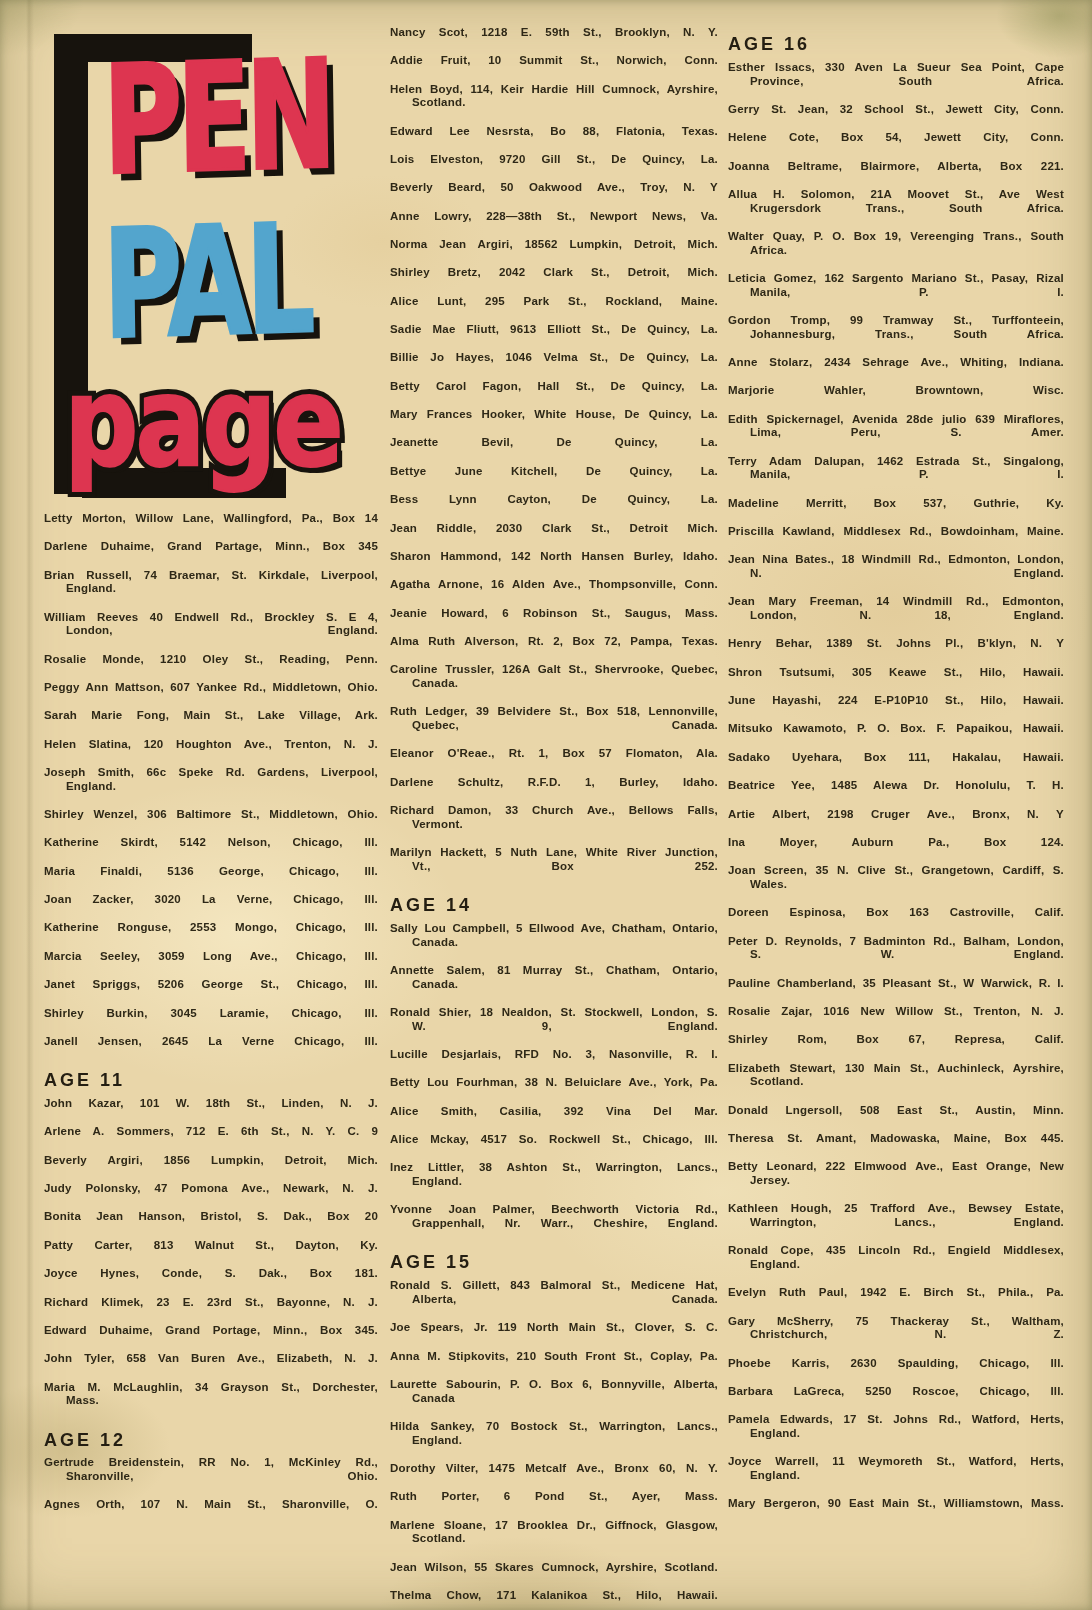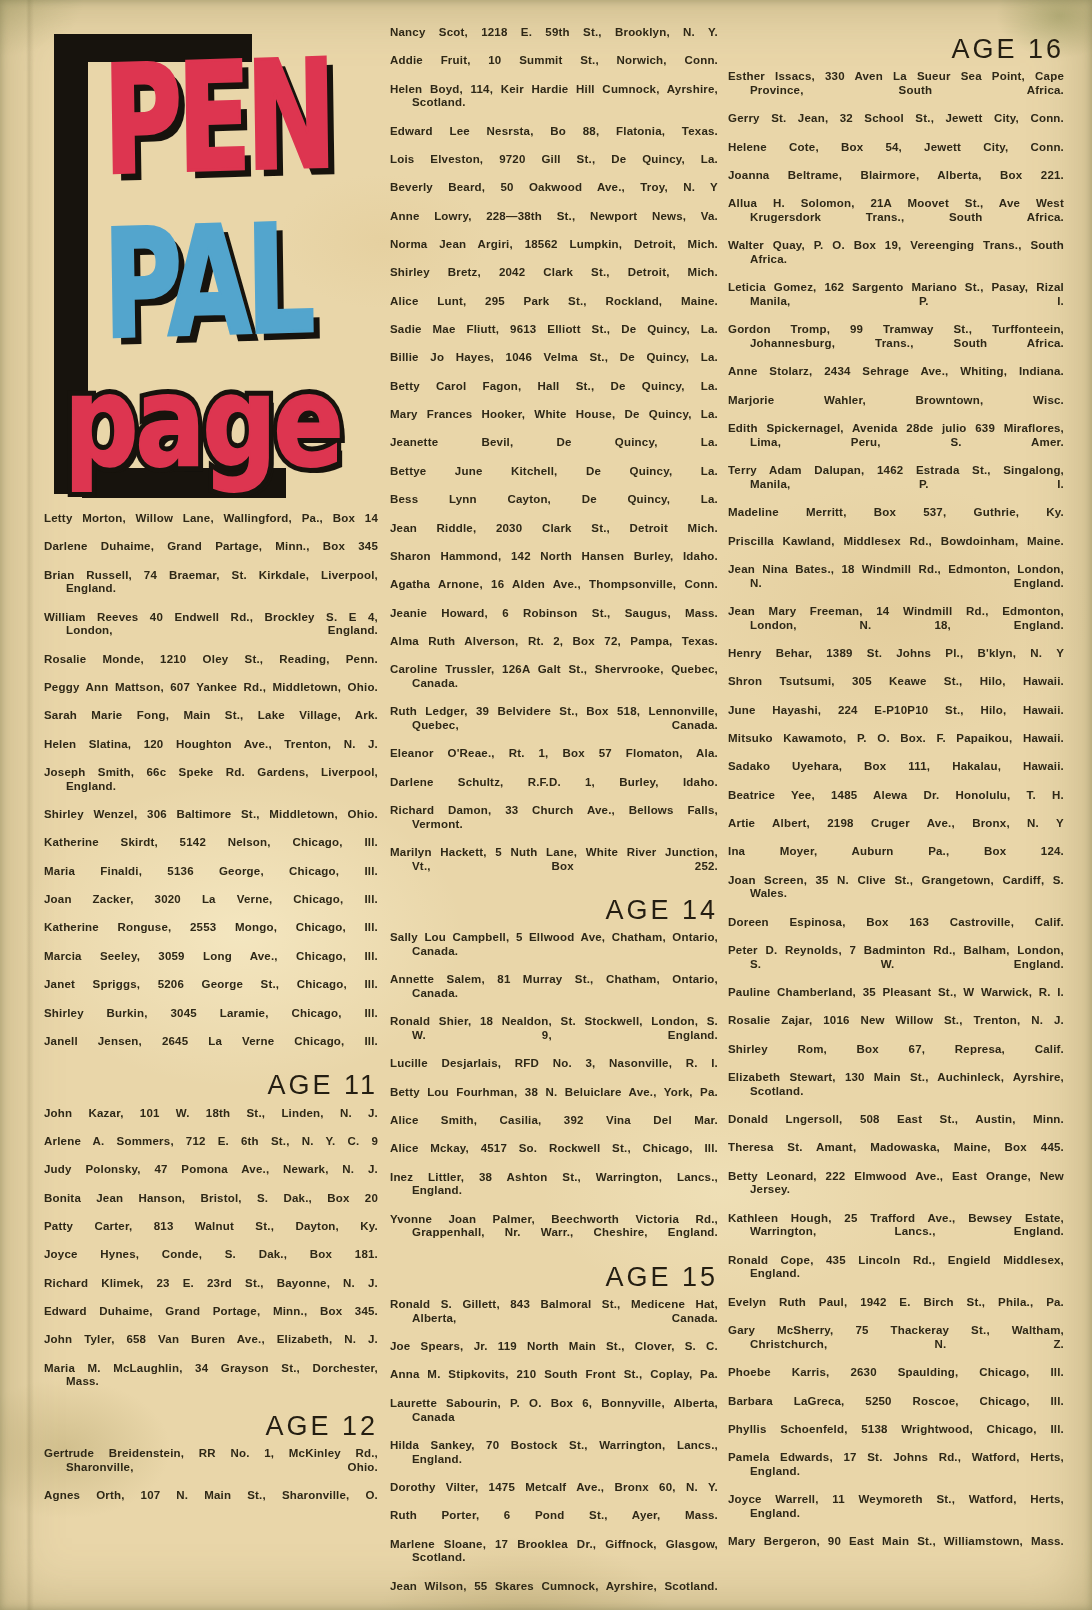--- a/index.html
+++ b/index.html
@@ -34,24 +34,24 @@
     color: #2e2817;
     padding-left: 22px;
     text-indent: -22px;
     text-align: justify;
     word-spacing: 3px;
     letter-spacing: .2px;
     margin-bottom: 1px;
   }
   .entry:after { content: ""; display: inline-block; width: 100%; }
   .age-header {
-    font-weight: 400;
-    font-size: 27px;
+    font-weight: 700;
+    font-size: 18px;
     line-height: 1.05;
-    text-align: right;
+    text-align: left;
     letter-spacing: 3px;
     color: #241e12;
     margin: 9px 0 7px;
   }
 
   
   .logo { position: relative; height: 476px; margin: 0 0 6px 0; }
   .logo .bar { position: absolute; background: #17130d; }
   .bar-v      { left: 10px; top: 12px;  width: 34px;  height: 452px; }
   .bar-top    { left: 10px; top: 4px;   width: 198px; height: 28px; }
@@ -110,20 +110,21 @@
         <div class="entry">Maria Finaldi, 5136 George, Chicago, Ill.</div>
         <div class="entry">Joan Zacker, 3020 La Verne, Chicago, Ill.</div>
         <div class="entry">Katherine Ronguse, 2553 Mongo, Chicago, Ill.</div>
         <div class="entry">Marcia Seeley, 3059 Long Ave., Chicago, Ill.</div>
         <div class="entry">Janet Spriggs, 5206 George St., Chicago, Ill.</div>
         <div class="entry">Shirley Burkin, 3045 Laramie, Chicago, Ill.</div>
         <div class="entry">Janell Jensen, 2645 La Verne Chicago, Ill.</div>
         <div class="age-header">AGE 11</div>
         <div class="entry">John Kazar, 101 W. 18th St., Linden, N. J.</div>
         <div class="entry">Arlene A. Sommers, 712 E. 6th St., N. Y. C. 9</div>
+        <div class="entry">Beverly Argiri, 1856 Lumpkin, Detroit, Mich.</div>
         <div class="entry">Judy Polonsky, 47 Pomona Ave., Newark, N. J.</div>
         <div class="entry">Bonita Jean Hanson, Bristol, S. Dak., Box 20</div>
         <div class="entry">Patty Carter, 813 Walnut St., Dayton, Ky.</div>
         <div class="entry">Joyce Hynes, Conde, S. Dak., Box 181.</div>
         <div class="entry">Richard Klimek, 23 E. 23rd St., Bayonne, N. J.</div>
         <div class="entry">Edward Duhaime, Grand Portage, Minn., Box 345.</div>
         <div class="entry">John Tyler, 658 Van Buren Ave., Elizabeth, N. J.</div>
         <div class="entry">Maria M. McLaughlin, 34 Grayson St., Dorchester, Mass.</div>
         <div class="age-header">AGE 12</div>
         <div class="entry">Gertrude Breidenstein, RR No. 1, McKinley Rd., Sharonville, Ohio.</div>
@@ -219,19 +220,18 @@
         <div class="entry">Elizabeth Stewart, 130 Main St., Auchinleck, Ayrshire, Scotland.</div>
         <div class="entry">Donald Lngersoll, 508 East St., Austin, Minn.</div>
         <div class="entry">Theresa St. Amant, Madowaska, Maine, Box 445.</div>
         <div class="entry">Betty Leonard, 222 Elmwood Ave., East Orange, New Jersey.</div>
         <div class="entry">Kathleen Hough, 25 Trafford Ave., Bewsey Estate, Warrington, Lancs., England.</div>
         <div class="entry">Ronald Cope, 435 Lincoln Rd., Engield Middlesex, England.</div>
         <div class="entry">Evelyn Ruth Paul, 1942 E. Birch St., Phila., Pa.</div>
         <div class="entry">Gary McSherry, 75 Thackeray St., Waltham, Christchurch, N. Z.</div>
         <div class="entry">Phoebe Karris, 2630 Spaulding, Chicago, Ill.</div>
         <div class="entry">Barbara LaGreca, 5250 Roscoe, Chicago, Ill.</div>
-        <div class="entry">Phyllis Schoenfeld, 5138 Wrightwood, Chicago, Ill.</div>
         <div class="entry">Pamela Edwards, 17 St. Johns Rd., Watford, Herts, England.</div>
         <div class="entry">Joyce Warrell, 11 Weymoreth St., Watford, Herts, England.</div>
         <div class="entry">Mary Bergeron, 90 East Main St., Williamstown, Mass.</div>
       </div>
   </div>
 </div>
 
 </body></html>

